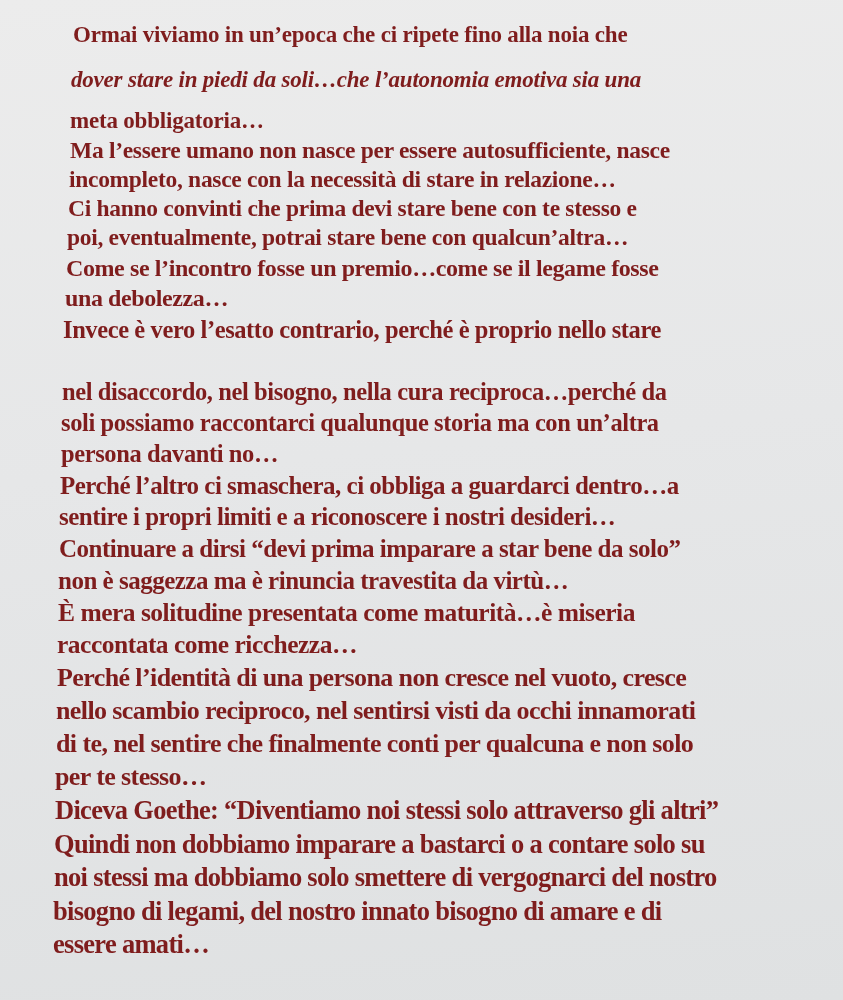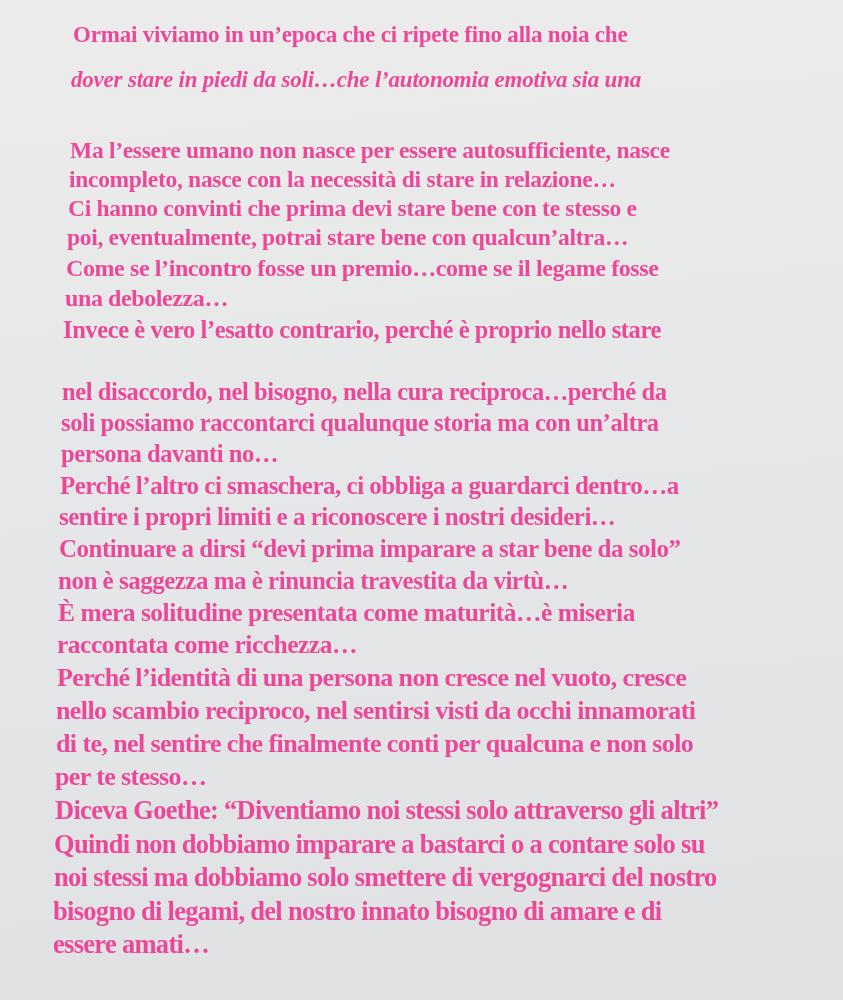--- a/index.html
+++ b/index.html
@@ -7,31 +7,32 @@
     width: 843px; height: 1000px; overflow: hidden;
     background: linear-gradient(175deg, #ececec 0%, #e6e7e8 45%, #dfe1e2 100%);
     position: relative;
   }
   .page { position: absolute; inset: 0; }
   .line {
     position: absolute;
     white-space: nowrap;
     font-family: "Liberation Serif", "DejaVu Serif", serif;
     font-weight: bold;
-    color: #ec4899;
+    color: #7f1d1d;
     line-height: 1;
     transform-origin: left bottom;
   }
 </style>
 </head>
 <body>
 
 <div class="page">
   <div class="line" style="left:73px; top:23px; font-size:23px; letter-spacing:-0.2px;">Ormai viviamo in un’epoca che ci ripete fino alla noia che</div>
   <div class="line" style="left:71px; top:68px; font-size:23px; letter-spacing:-0.2px;font-style:italic;">dover stare in piedi da soli…che l’autonomia emotiva sia una</div>
+  <div class="line" style="left:70px; top:109px; font-size:23px; letter-spacing:-0.2px;">meta obbligatoria…</div>
   <div class="line" style="left:70px; top:139px; font-size:23.5px; letter-spacing:-0.3px;">Ma l’essere umano non nasce per essere autosufficiente, nasce</div>
   <div class="line" style="left:69px; top:168px; font-size:23.5px; letter-spacing:-0.3px;">incompleto, nasce con la necessità di stare in relazione…</div>
   <div class="line" style="left:68px; top:197px; font-size:23.5px; letter-spacing:-0.3px;">Ci hanno convinti che prima devi stare bene con te stesso e</div>
   <div class="line" style="left:67px; top:226px; font-size:23.5px; letter-spacing:-0.3px;">poi, eventualmente, potrai stare bene con qualcun’altra…</div>
   <div class="line" style="left:66px; top:256px; font-size:24px; letter-spacing:-0.4px;">Come se l’incontro fosse un premio…come se il legame fosse</div>
   <div class="line" style="left:65px; top:286px; font-size:24px; letter-spacing:-0.4px;">una debolezza…</div>
   <div class="line" style="left:63px; top:318px; font-size:24.5px; letter-spacing:-0.4px;">Invece è vero l’esatto contrario, perché è proprio nello stare</div>
   <div class="line" style="left:62px; top:380px; font-size:24.5px; letter-spacing:-0.4px;">nel disaccordo, nel bisogno, nella cura reciproca…perché da</div>
   <div class="line" style="left:61px; top:411px; font-size:24.5px; letter-spacing:-0.4px;">soli possiamo raccontarci qualunque storia ma con un’altra</div>
   <div class="line" style="left:61px; top:442px; font-size:24.5px; letter-spacing:-0.4px;">persona davanti no…</div>

